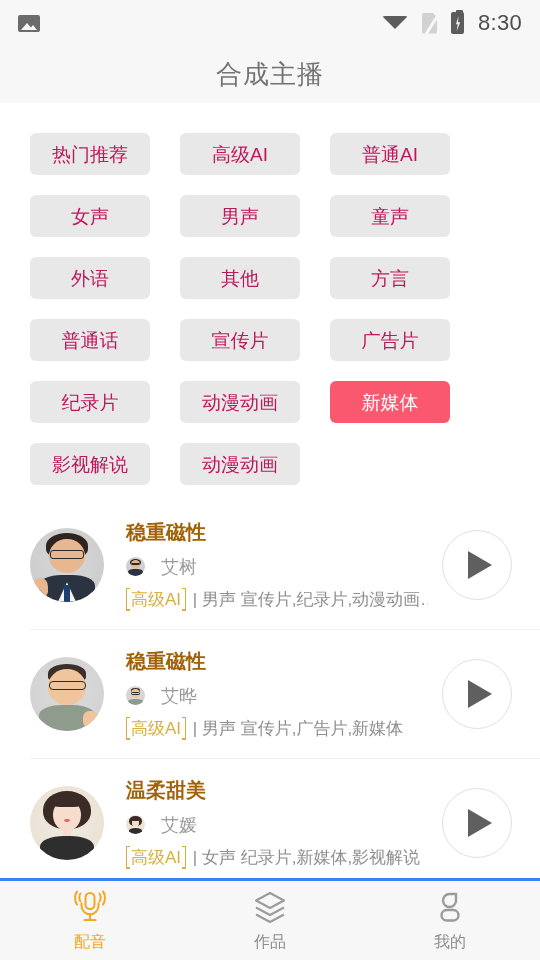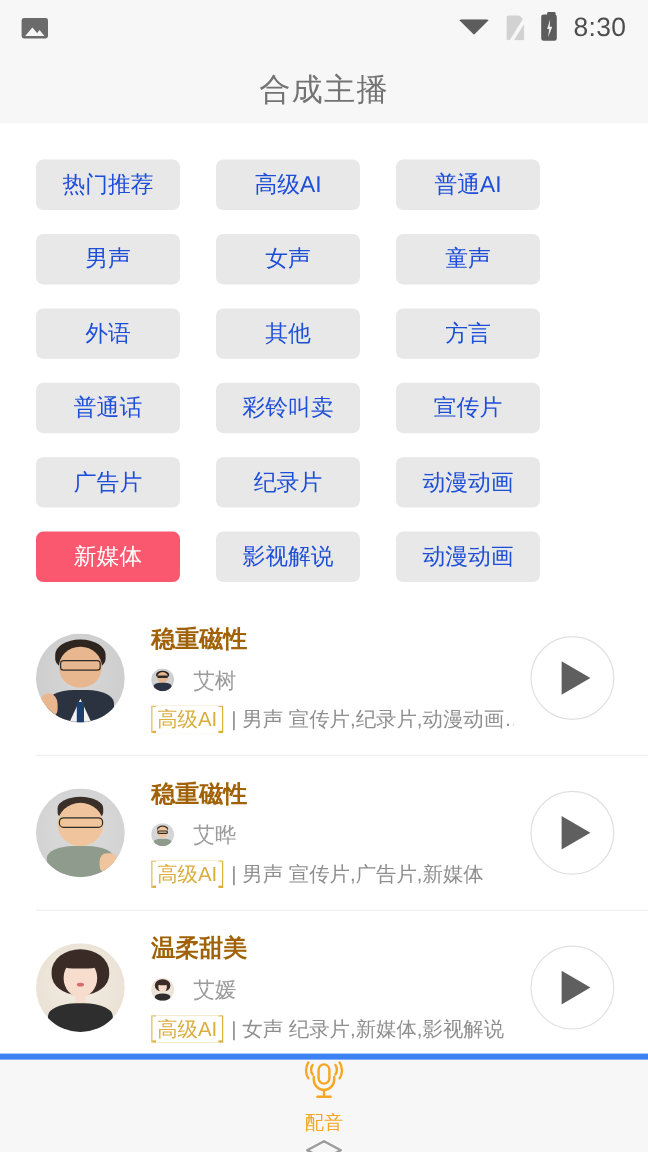--- a/index.html
+++ b/index.html
@@ -73,21 +73,21 @@
   .header-title { font-size: 26px; color: #737373; letter-spacing: 1px; }
 
   
   .grid {
     position: absolute; left: 0; top: 103px; width: 540px;
     padding: 30px 30px 0 30px;
     display: flex; flex-wrap: wrap; gap: 20px 30px;
   }
   .chip {
     width: 120px; height: 42px; border-radius: 6px;
-    background: #e8e8e8; color: #1d4ed8;
+    background: #e8e8e8; color: #be185d;
     display: flex; align-items: center; justify-content: center;
     font-size: 19px; line-height: 1; cursor: pointer;
     user-select: none;
   }
   .chip.active { background: #f9586f; color: #ffffff; }
 
   
   .list {
     position: absolute; left: 0; top: 500px; width: 540px; height: 378px;
     overflow: hidden; background: #fff;
@@ -136,22 +136,21 @@
   .play .tri {
     width: 0; height: 0; margin-left: 5px;
     border-top: 14px solid transparent; border-bottom: 14px solid transparent;
     border-left: 24px solid #5f5f5f;
   }
 
   
   .tabbar {
     position: absolute; left: 0; bottom: 0; width: 540px; height: 82px;
     background: #f7f7f7; display: flex; align-items: stretch;
-    border-top: 5px solid #3b82f6;
-    flex-direction: column;
+    border-top: 3px solid #3b82f6;
   }
   .tab {
     flex: 1 1 0; display: flex; flex-direction: column;
     align-items: center; justify-content: center; gap: 7px; cursor: pointer;
   }
   .tab-label { font-size: 16px; color: #8d8d8d; }
   .tab.active .tab-label { color: #f5a623; }
   .tab-icon { width: 38px; height: 36px; position: relative; }
   .tab-icon svg { display: block; }
 
@@ -212,42 +211,39 @@
     <div class="chip">
         <span>热门推荐</span>
       </div>
     <div class="chip">
         <span>高级AI</span>
       </div>
     <div class="chip">
         <span>普通AI</span>
       </div>
     <div class="chip">
+        <span>女声</span>
+      </div>
+    <div class="chip">
         <span>男声</span>
       </div>
     <div class="chip">
-        <span>女声</span>
-      </div>
-    <div class="chip">
         <span>童声</span>
       </div>
     <div class="chip">
         <span>外语</span>
       </div>
     <div class="chip">
         <span>其他</span>
       </div>
     <div class="chip">
         <span>方言</span>
       </div>
     <div class="chip">
         <span>普通话</span>
-      </div>
-    <div class="chip">
-        <span>彩铃叫卖</span>
       </div>
     <div class="chip">
         <span>宣传片</span>
       </div>
     <div class="chip">
         <span>广告片</span>
       </div>
     <div class="chip">
         <span>纪录片</span>
       </div>

